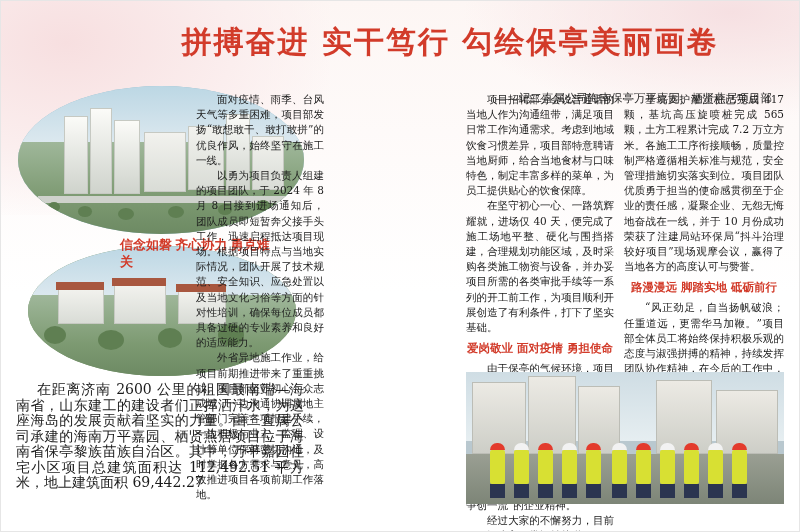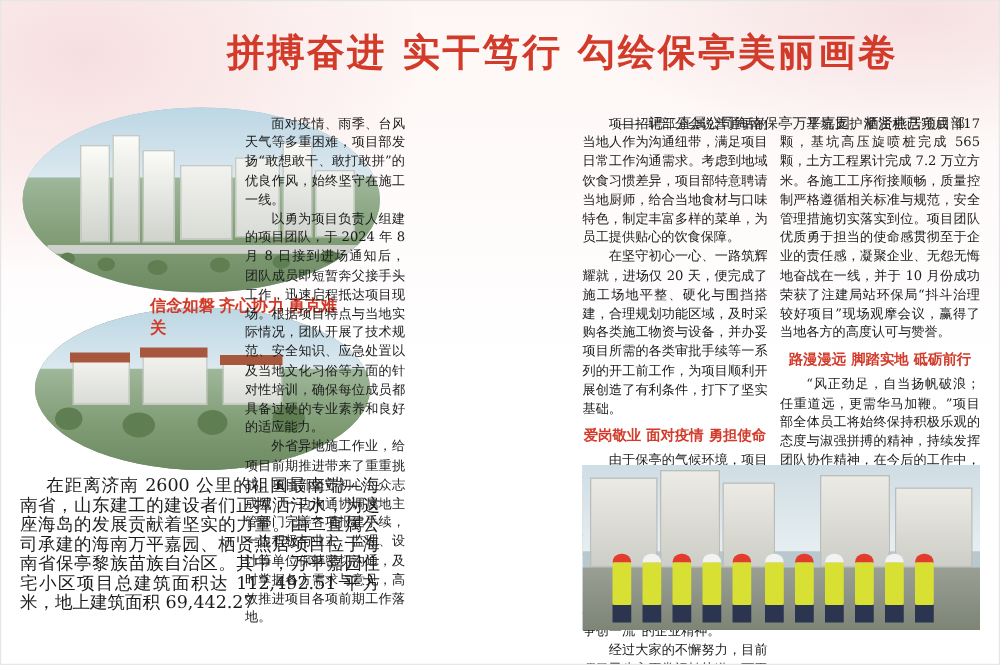--- a/index.html
+++ b/index.html
@@ -247,21 +247,21 @@
 
   <div class="col col2">
     <p>面对疫情、雨季、台风天气等多重困难，项目部发扬“敢想敢干、敢打敢拼”的优良作风，始终坚守在施工一线。</p>
     <p>以勇为项目负责人组建的项目团队，于 2024 年 8 月 8 日接到进场通知后，团队成员即短暂奔父接手头工作，迅速启程抵达项目现场。根据项目特点与当地实际情况，团队开展了技术规范、安全知识、应急处置以及当地文化习俗等方面的针对性培训，确保每位成员都具备过硬的专业素养和良好的适应能力。</p>
     <p>外省异地施工作业，给项目前期推进带来了重重挑战。项目部坚守初心、众志成城，一边沟通协调属地主管部门完善各项报建手续，一边积极与业主、监理、设计等单位保持密切沟通，及时掌握各方需求与意见，高效推进项目各项前期工作落地。</p>
   </div>
 
 
   <div class="col col4">
     <p>项目招聘部分会说普通话的当地人作为沟通纽带，满足项目日常工作沟通需求。考虑到地域饮食习惯差异，项目部特意聘请当地厨师，给合当地食材与口味特色，制定丰富多样的菜单，为员工提供贴心的饮食保障。</p>
-    <p>在坚守初心一心、一路筑辉耀就，进场仅 20 天，便完成了施工场地平整、硬化与围挡搭建，合理规划功能区域，及时采购各类施工物资与设备，并办妥项目所需的各类审批手续等一系列的开工前工作，为项目顺利开展创造了有利条件，打下了坚实基础。</p>
+    <p>在坚守初心一心、一路筑辉耀就，进场仅 40 天，便完成了施工场地平整、硬化与围挡搭建，合理规划功能区域，及时采购各类施工物资与设备，并办妥项目所需的各类审批手续等一系列的开工前工作，为项目顺利开展创造了有利条件，打下了坚实基础。</p>
     <p class="redline">爱岗敬业 面对疫情 勇担使命</p>
     <p>由于保亭的气候环境，项目经历了长达 3 个月的雨季，几乎每天一场雨，使现场工作条件异常艰苦。但项目团队中的每一位成员都毫不懈怠，面对困难，他们奋勇向前。项目负责人刘勇更是日夜坚守，与员工一同吃住在工地，以实际行动诠释了“砥砺奋斗，努力拼搏，讲求实效，争创一流”的企业精神。</p>
     <p>经过大家的不懈努力，目前项目已步入正常运转轨道。万平嘉园项目现处于基坑支护和土方开挖阶段，随工建度按计划稳步推进。</p>
   </div>
 
   <div class="col col5">
     <p>基坑支护灌注桩已完成 417 颗，基坑高压旋喷桩完成 565 颗，土方工程累计完成 7.2 万立方米。各施工工序衔接顺畅，质量控制严格遵循相关标准与规范，安全管理措施切实落实到位。项目团队优质勇于担当的使命感贯彻至于企业的责任感，凝聚企业、无怨无悔地奋战在一线，并于 10 月份成功荣获了注建局站环保局“抖斗治理较好项目”现场观摩会议，赢得了当地各方的高度认可与赞誉。</p>
     <p class="redline">路漫漫远 脚踏实地 砥砺前行</p>
     <p>“风正劲足，自当扬帆破浪；任重道远，更需华马加鞭。”项目部全体员工将始终保持积极乐观的态度与淑强拼搏的精神，持续发挥团队协作精神，在今后的工作中，严格把控施工质量和安全，以“干好一个工程，树立一块牌子，开辟一方市场”的经营目标，为集团在海南地区树立良好的品牌形象而不懈奋斗，共同铸就保亭更加灿烂多彩的新画卷！</p>
     <p class="signoff">（本报编辑）</p>

